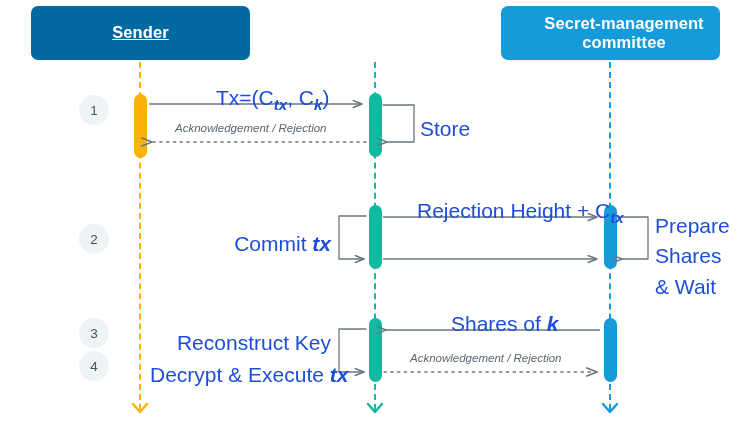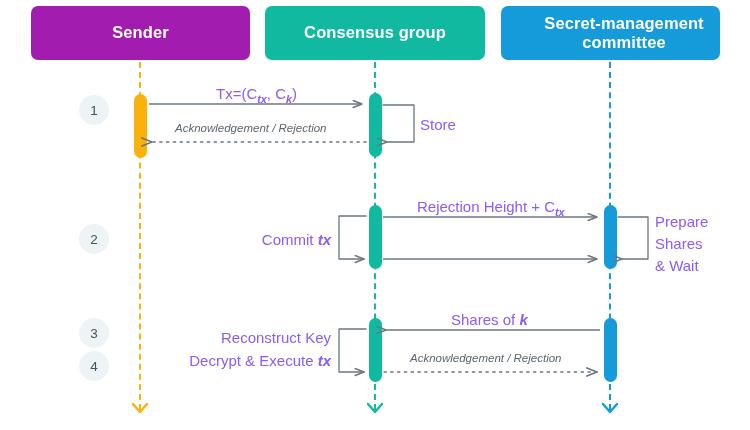--- a/index.html
+++ b/index.html
@@ -54,21 +54,21 @@
   }
 
   .lbl {
     position: absolute;
     color: #4a5560;
     font-size: 13.5px;
     white-space: nowrap;
     line-height: 1.32;
   }
   .lbl-sm { font-size: 11.5px; color: #5b6670; font-style: italic; }
-  .lbl-big { font-size: 15px; color: #8b5cf6; }
+  .lbl-big { font-size: 21px; color: #1d4ed8; }
   .lbl-r { text-align: right; }
 
   sub { font-size: 0.72em; font-style: italic; font-weight: bold; }
   .it { font-style: italic; font-weight: bold; }
 
   .stepnum {
     position: absolute;
     width: 30px;
     height: 30px;
     border-radius: 50%;
@@ -86,25 +86,22 @@
     width: 750px;
     height: 430px;
     pointer-events: none;
   }
 </style>
 </head>
 <body>
 
 <div id="stage">
 
-  <div class="actor-box actor-sender" style="background:#a21caf;">
+  <div class="actor-box actor-sender" style="background:#0369a1;text-decoration:underline;">
     <span>Sender</span>
-  </div>
-  <div class="actor-box actor-consensus" style="background:#10B9A0;">
-    <span>Consensus group</span>
   </div>
   <div class="actor-box actor-smc" style="background:#159BDA;padding-left:35px;">
     <span>Secret-management committee</span>
   </div>
 
   <div class="lifeline" style="left:139px; border-left-color:#FAB20B;"></div>
   <div class="lifeline" style="left:374px; border-left-color:#10B9A0;"></div>
   <div class="lifeline" style="left:609px; border-left-color:#159BDA;"></div>
 
   <div class="act-bar" style="left:134px; top:94px; height:64px; background:#FAB20B;"></div>

